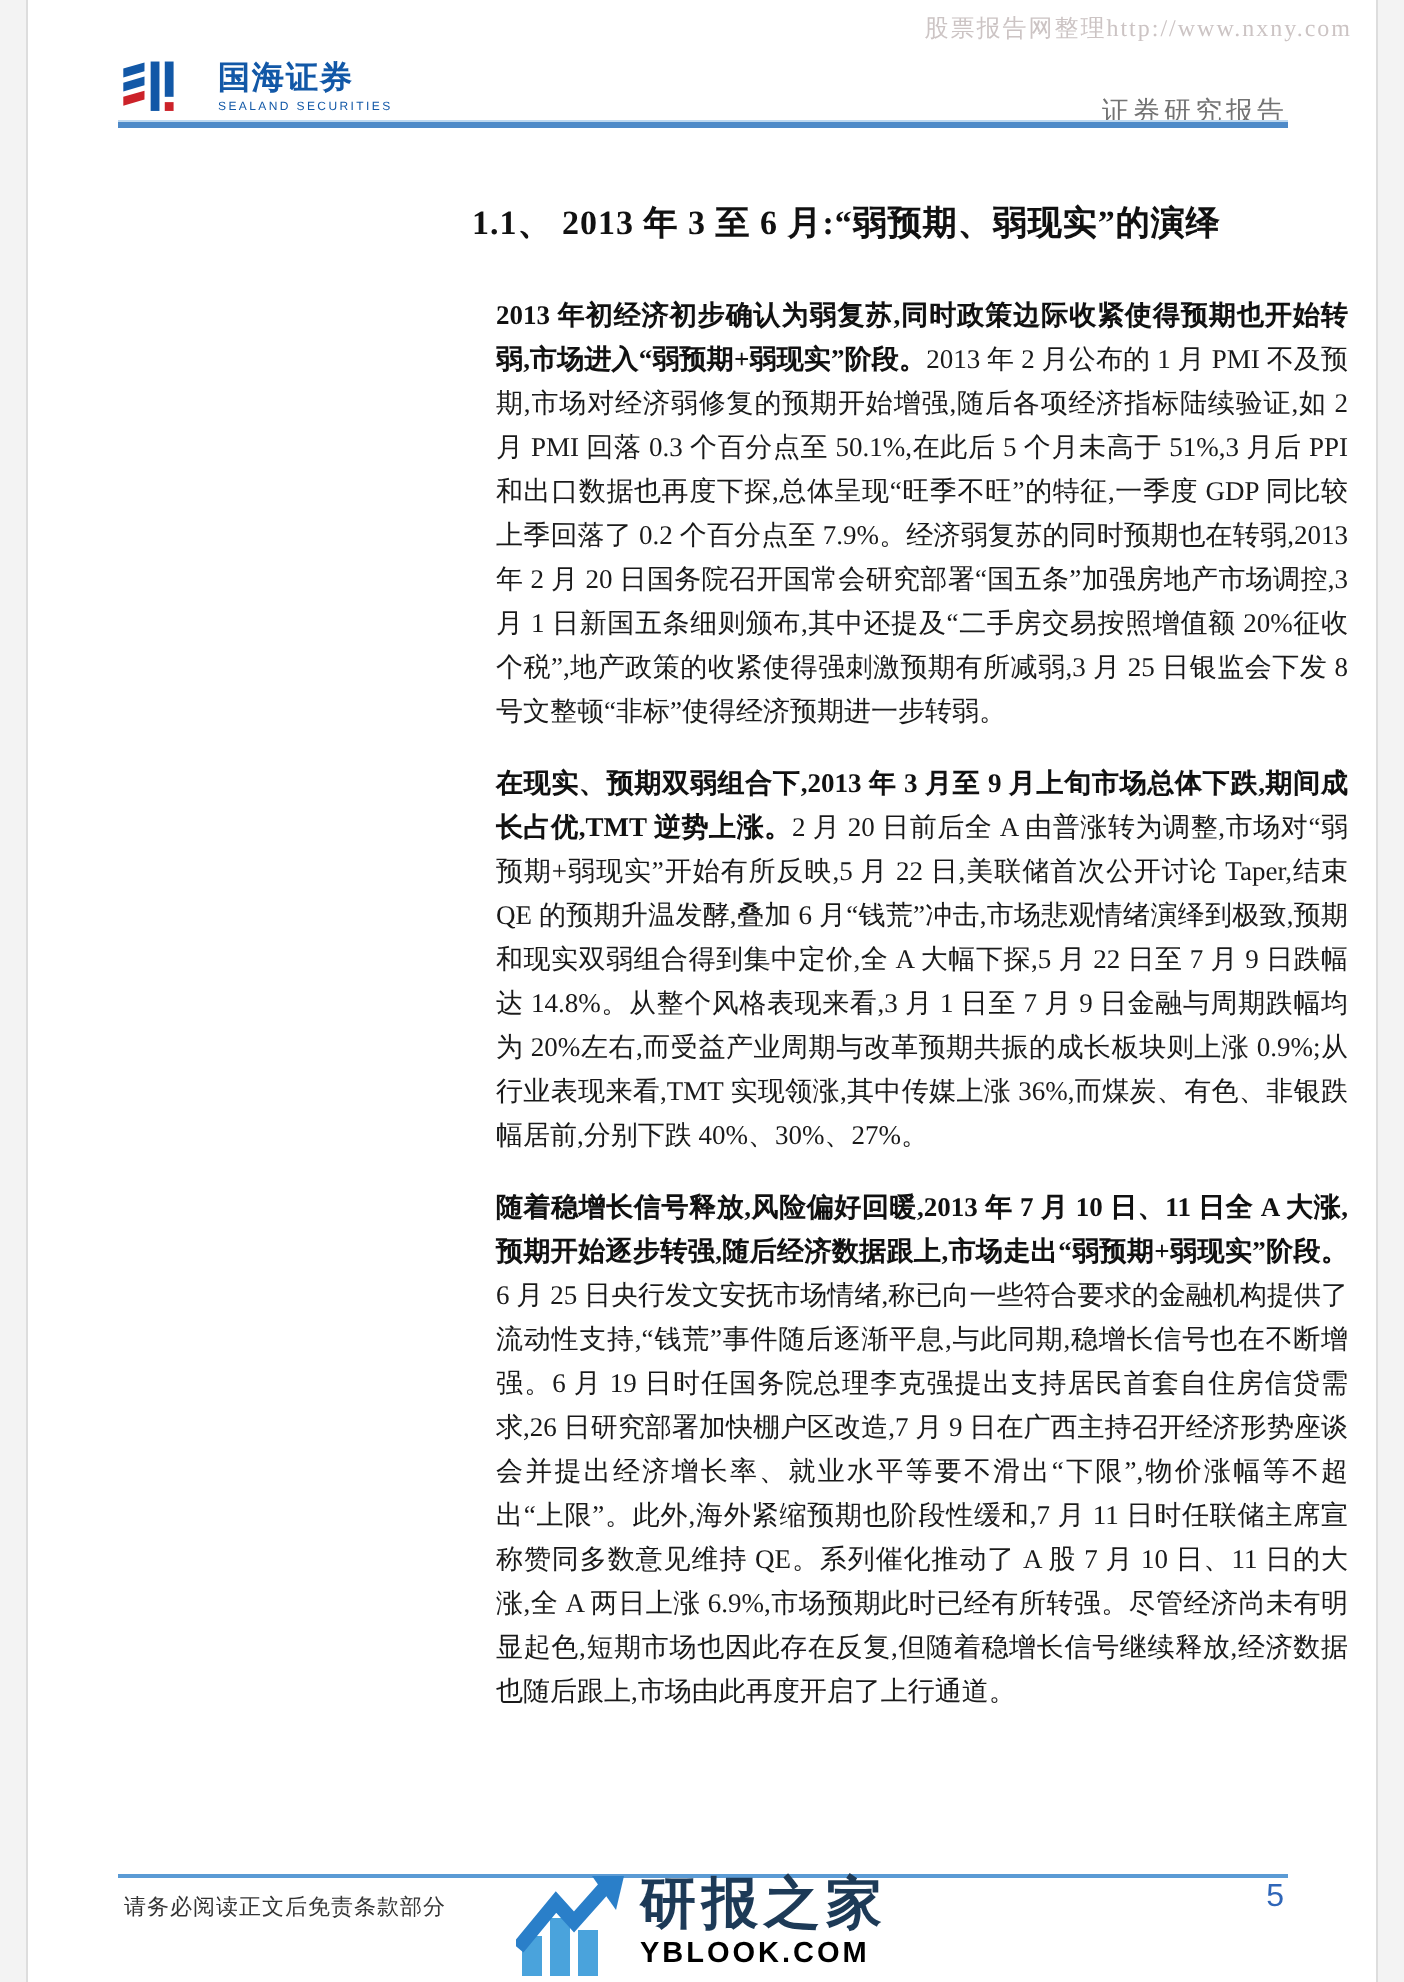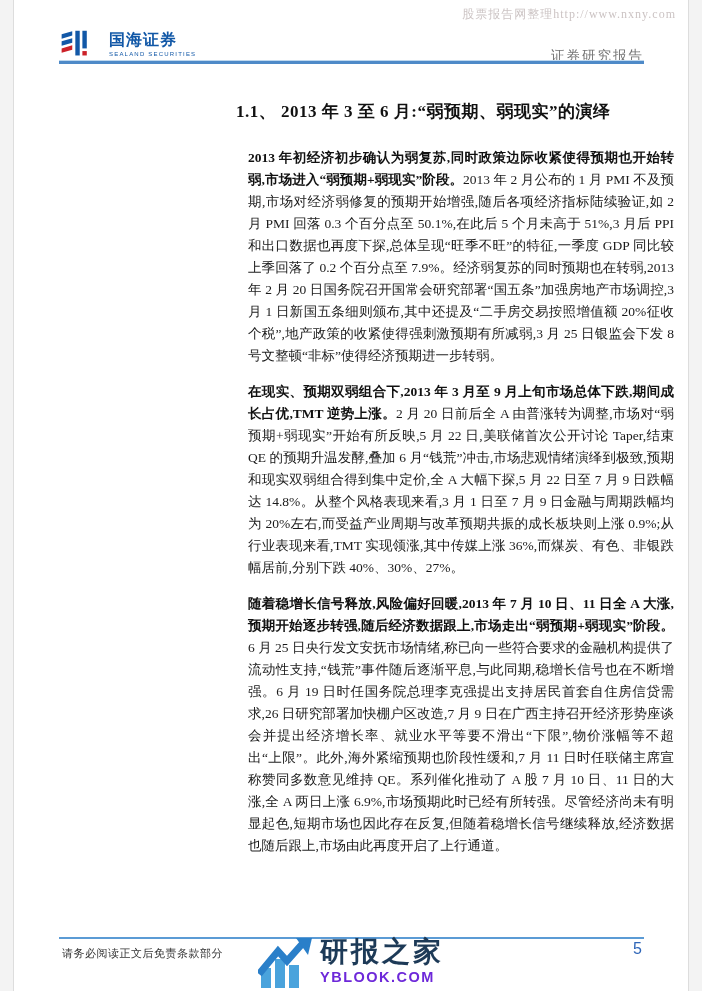--- a/index.html
+++ b/index.html
@@ -76,21 +76,21 @@
     position:absolute;left:0;right:0;top:938px;
     display:flex;justify-content:center;gap:8px;
   }
   .footer-brand .fb-icon{width:54px;height:50px;display:block;}
   .fb-text{display:flex;flex-direction:column;line-height:1;}
   .fb-name{
     font-size:28px;font-weight:bold;color:#1d3a57;letter-spacing:3px;
     font-family:"Liberation Sans","DejaVu Sans",sans-serif;
   }
   .fb-domain{
-    font-size:14.5px;font-weight:bold;color:#6d28d9;letter-spacing:1.5px;margin-top:4px;
+    font-size:14.5px;font-weight:bold;color:#000000;letter-spacing:1.5px;margin-top:4px;
     font-family:"Liberation Sans","DejaVu Sans",sans-serif;
   }
 </style>
 </head>
 <body>
 
 <div class="page">
 
   <div class="watermark">股票报告网整理http://www.nxny.com</div>
 

